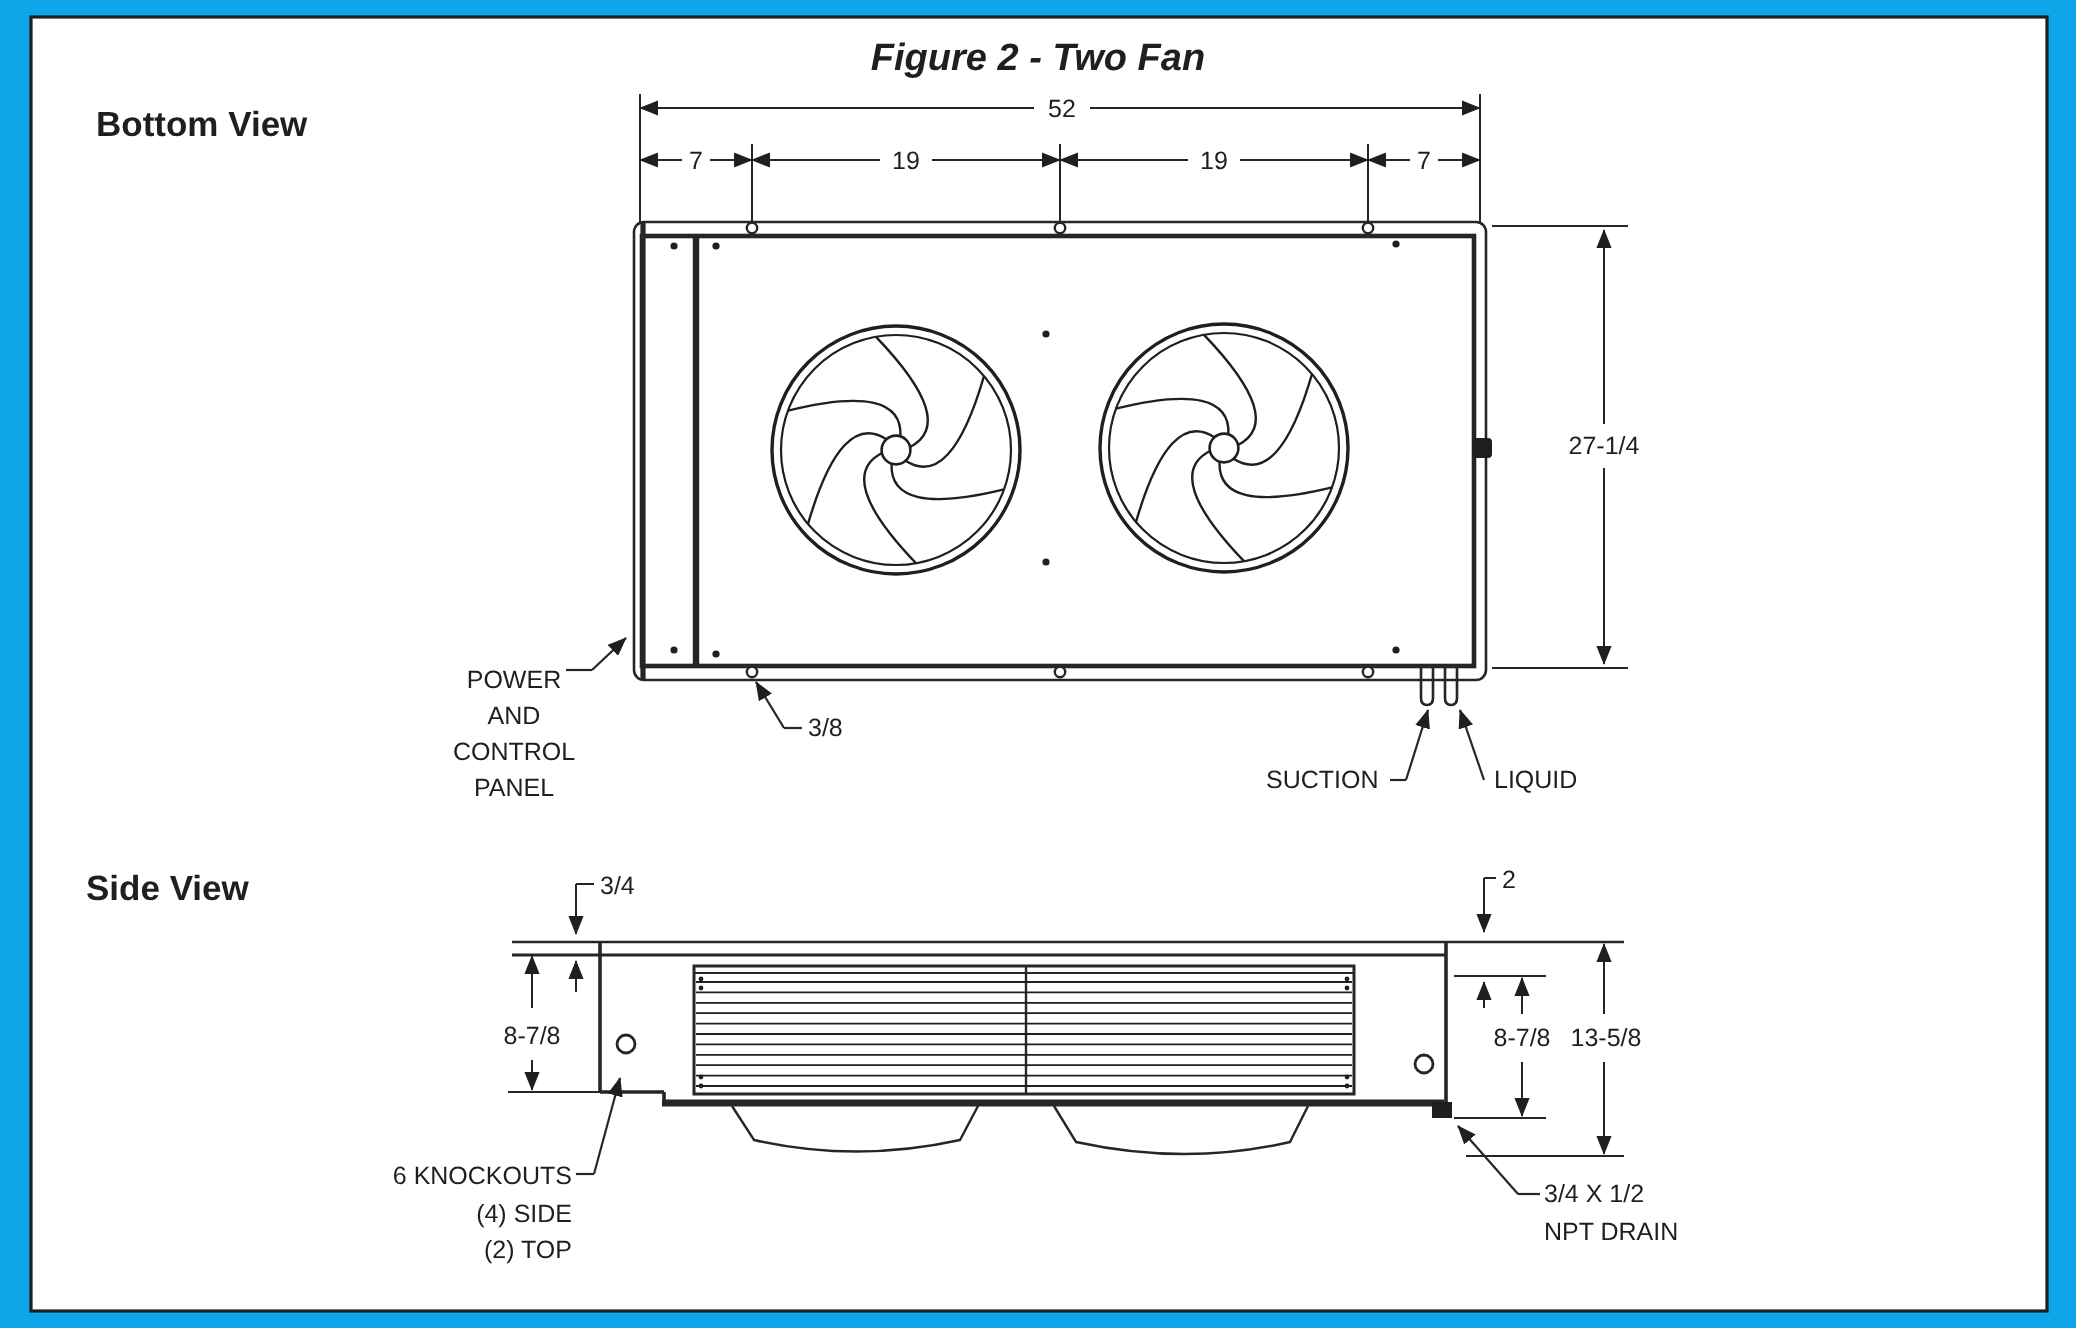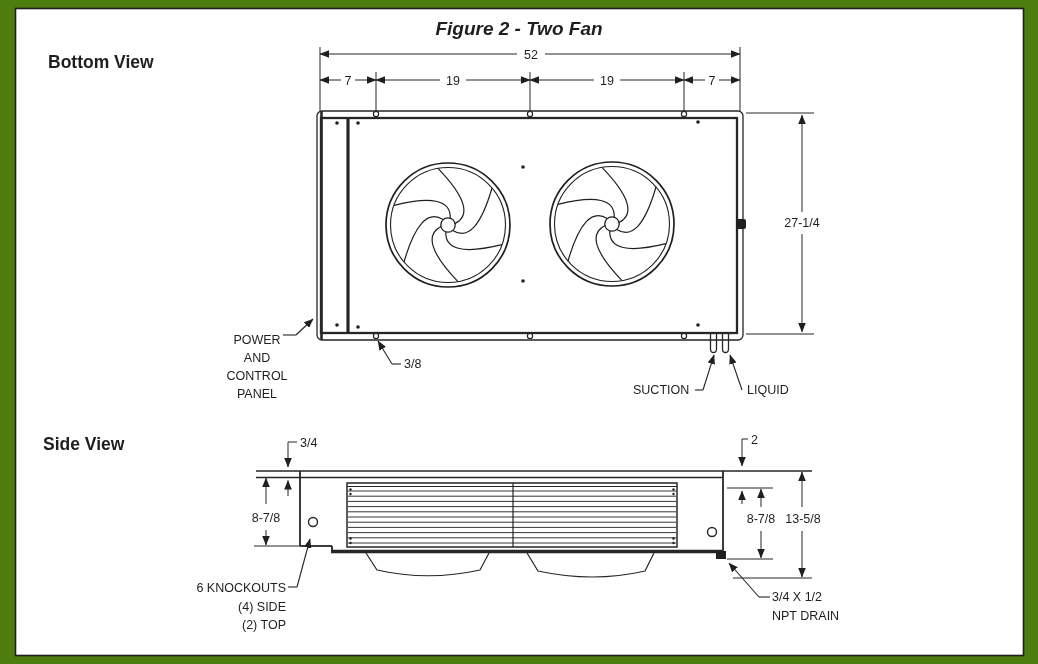--- a/index.html
+++ b/index.html
@@ -1,16 +1,16 @@
 <!DOCTYPE html>
 <html><head>
 <meta charset="utf-8">
 <style>
   html,body{margin:0;padding:0;background:#ffffff;}
-  .stage{position:relative;width:1038px;height:664px;background:#4d7c0f;
+  .stage{position:relative;width:1038px;height:664px;background:#0ea5e9;
          font-family:"Liberation Sans", sans-serif;}
   svg{display:block}
   svg text{font-family:"Liberation Sans", sans-serif;fill:#1f1f1f;font-size:12.5px;}
   text.dim{font-size:12.5px;}
   text.vlabel{font-size:17.5px;font-weight:700;}
   text.figtitle{font-size:19px;font-weight:700;font-style:italic;}
   .ln{stroke:#262626;fill:none;}
 </style>
 </head>
 <body style="background: rgb(255, 255, 255);">

